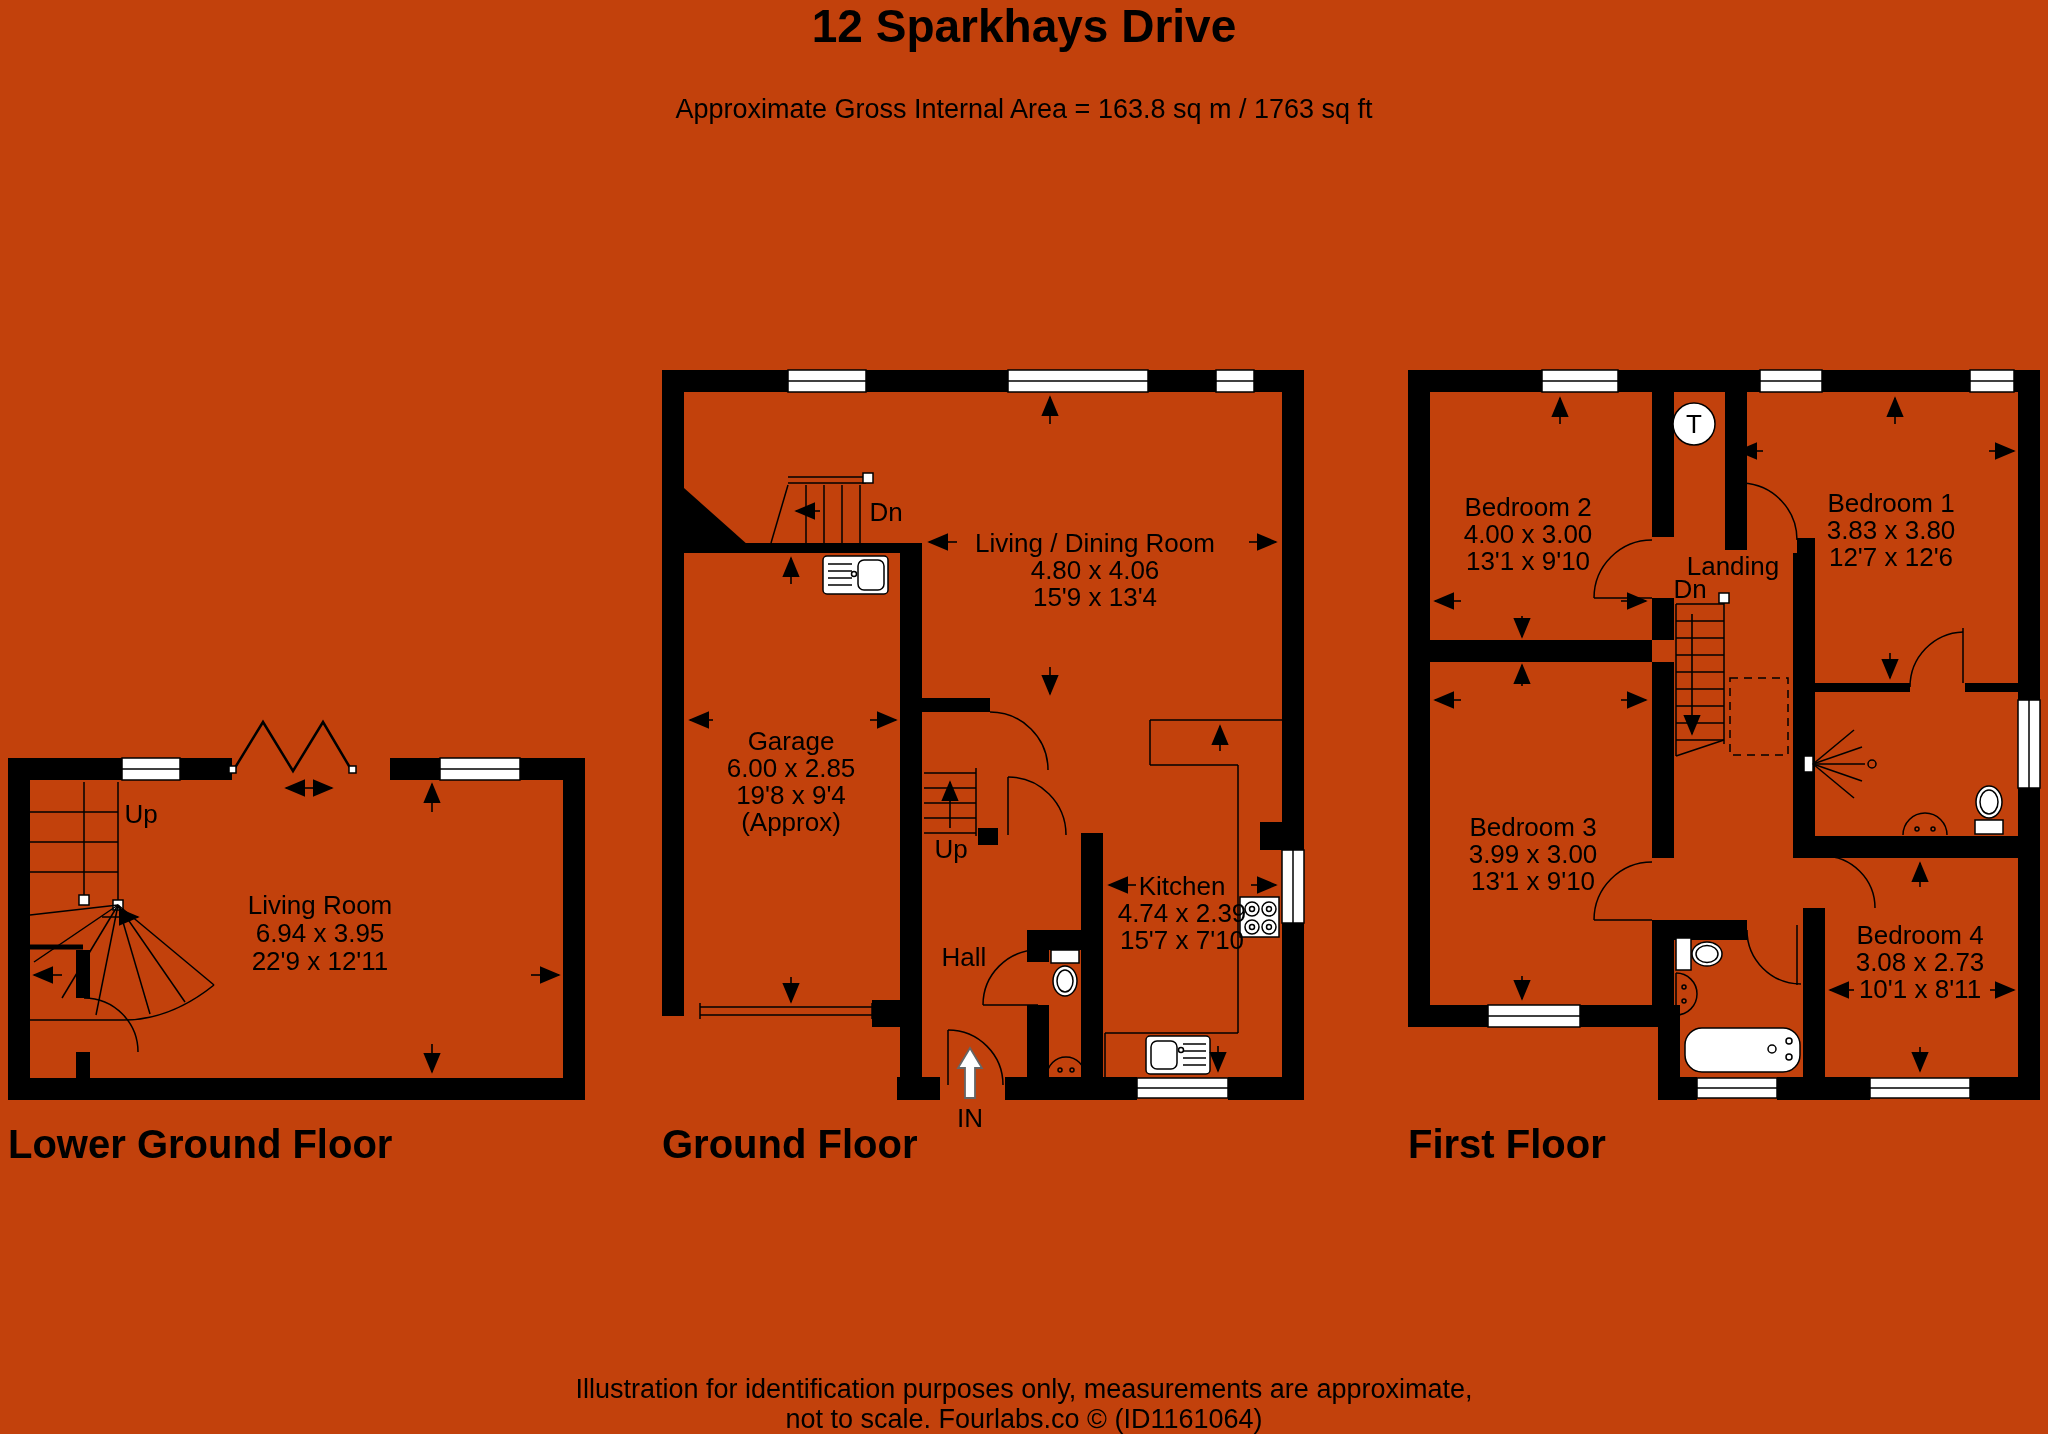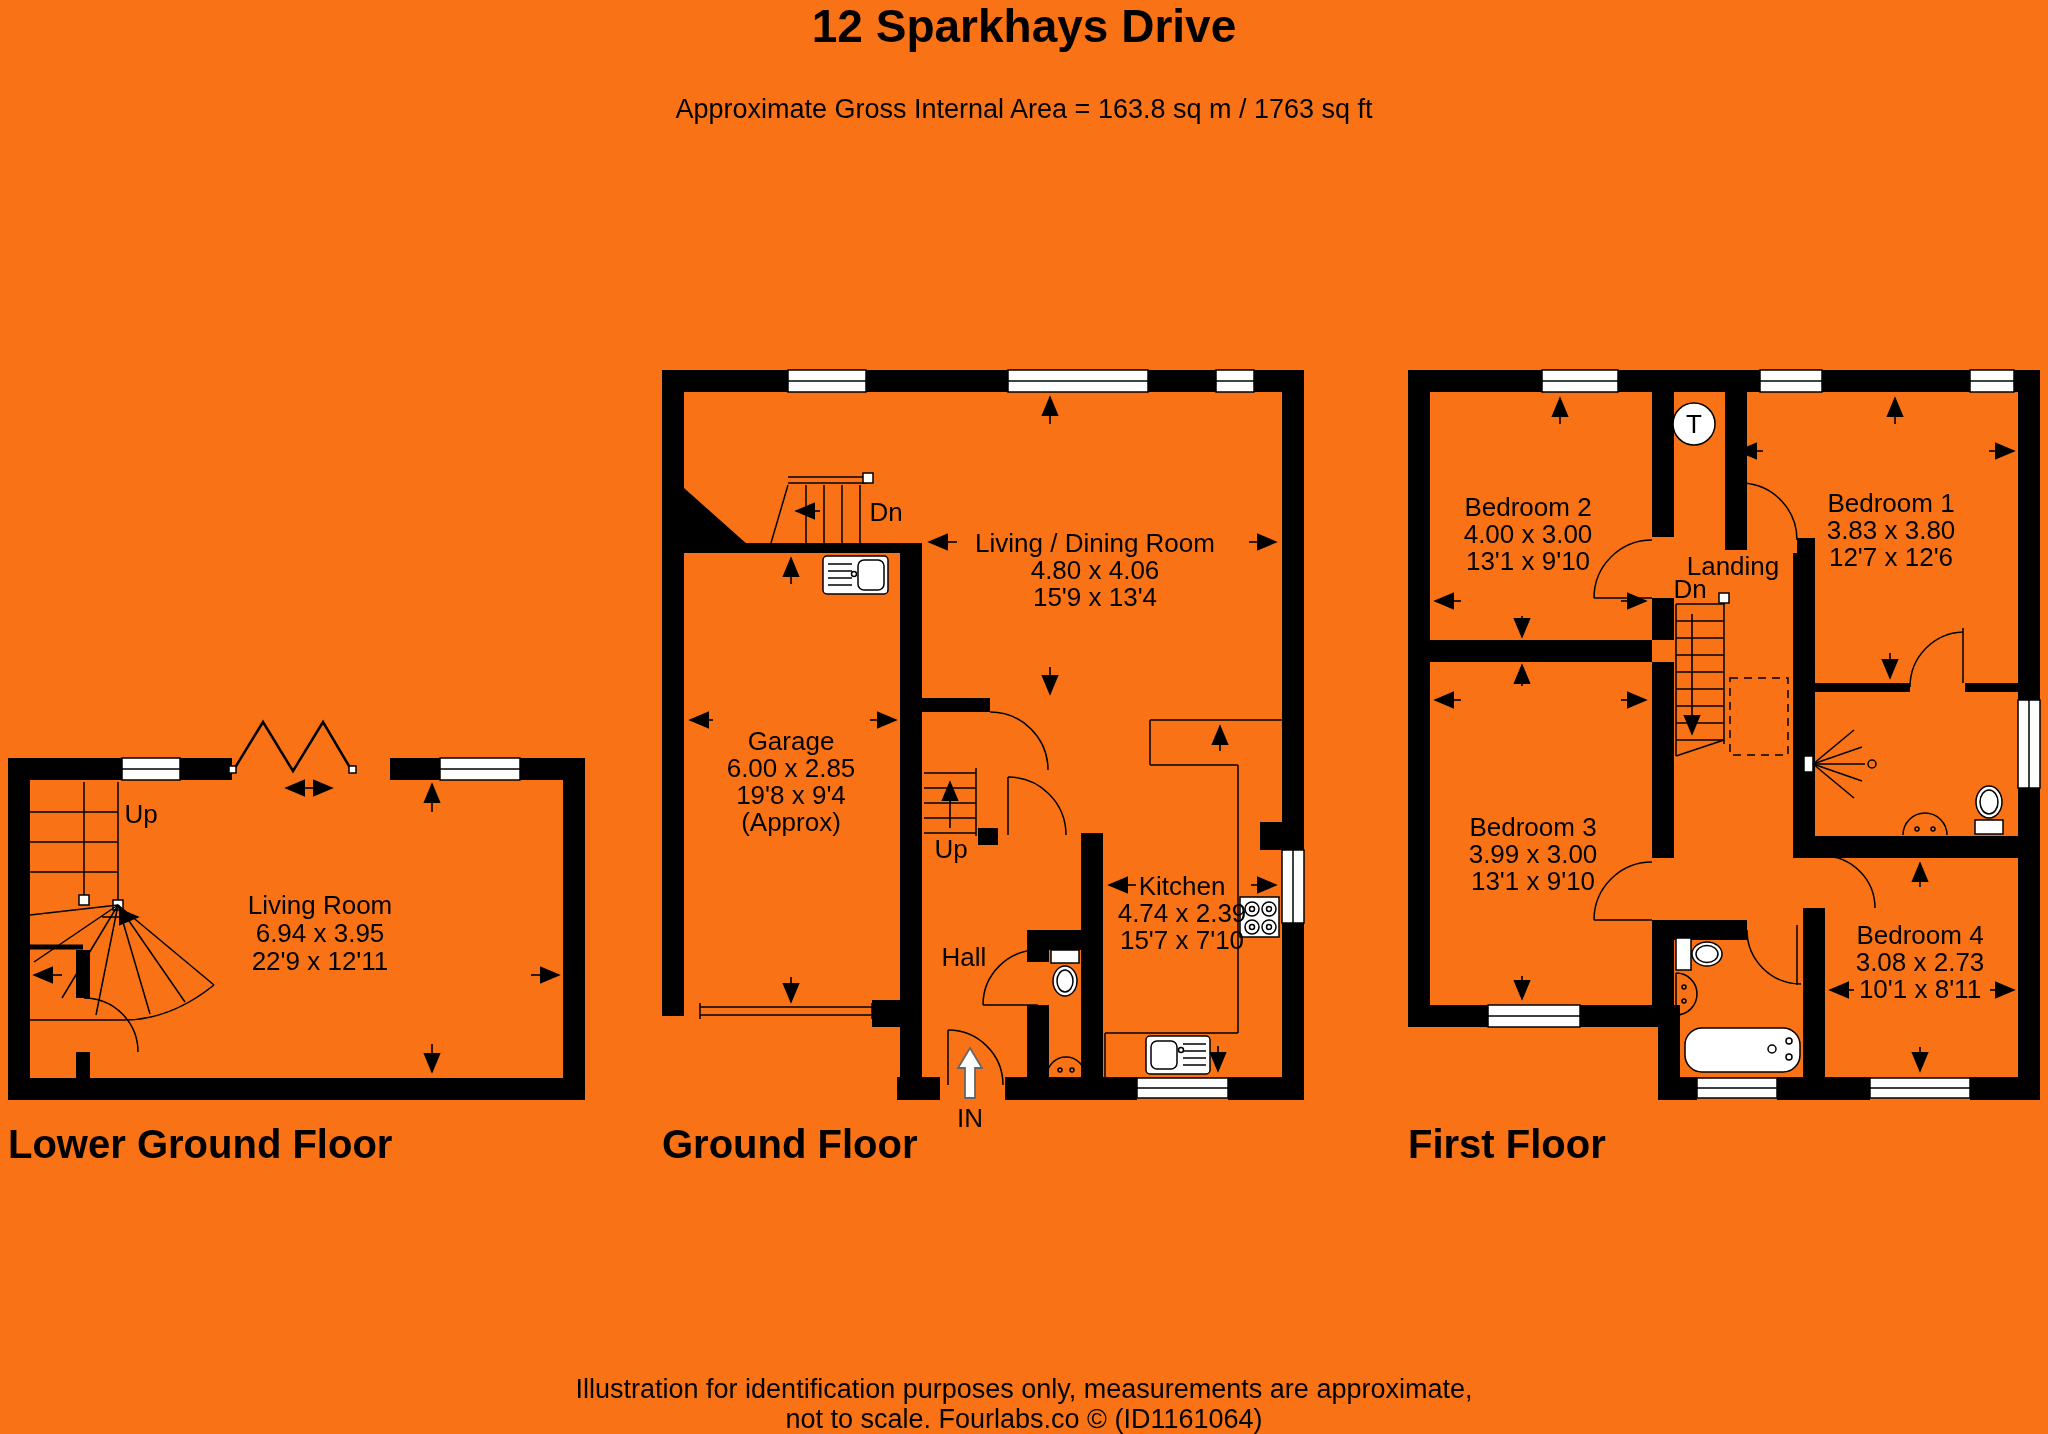--- a/index.html
+++ b/index.html
@@ -1,16 +1,16 @@
 <!DOCTYPE html>
 <html><head>
 <meta charset="utf-8">
 <style>
   html,body{margin:0;padding:0;background:#ffffff;}
-  .stage{position:relative;width:2048px;height:1434px;background:#f97316;font-family:"Liberation Sans",sans-serif;}
+  .stage{position:relative;width:2048px;height:1434px;background:#c2410c;font-family:"Liberation Sans",sans-serif;}
   svg{display:block;}
   text{fill:#000;font-family:"Liberation Sans",sans-serif;}
   .t{font-size:26px;}
   .big{font-size:46px;font-weight:bold;}
   .sub{font-size:27px;}
   .flabel{font-size:40px;font-weight:bold;}
   .foot{font-size:27px;}
   .ln{stroke:#000;stroke-width:1.5;fill:none;}
   .ln2{stroke:#000;stroke-width:2.5;fill:none;}
   .thick{stroke:#000;stroke-width:5;fill:none;}

